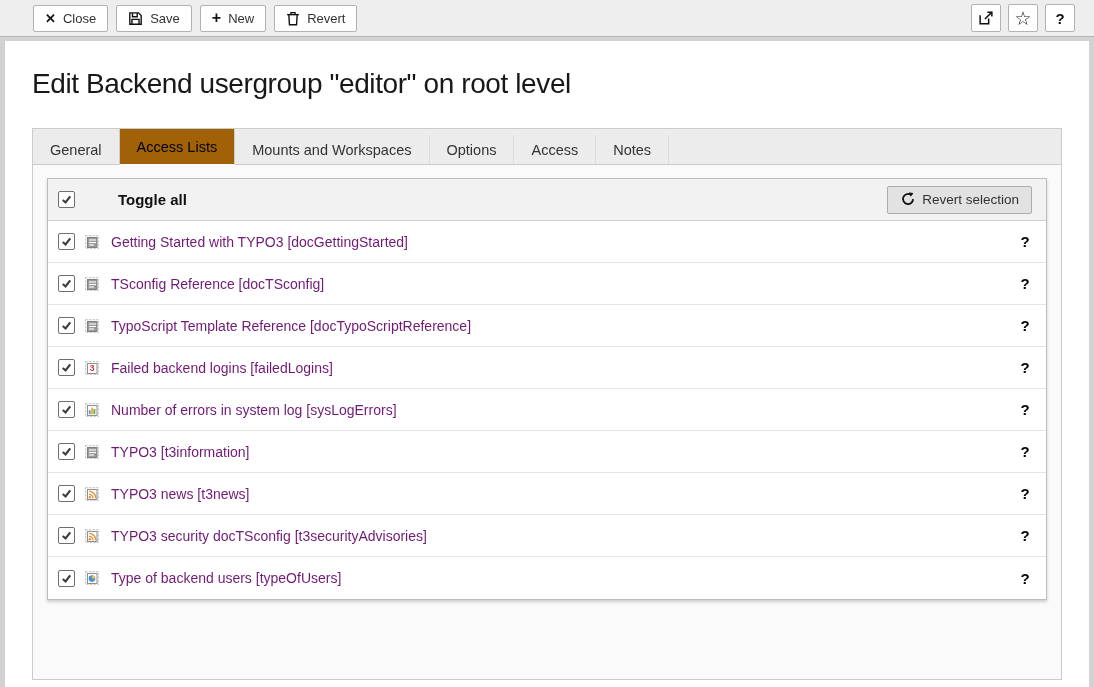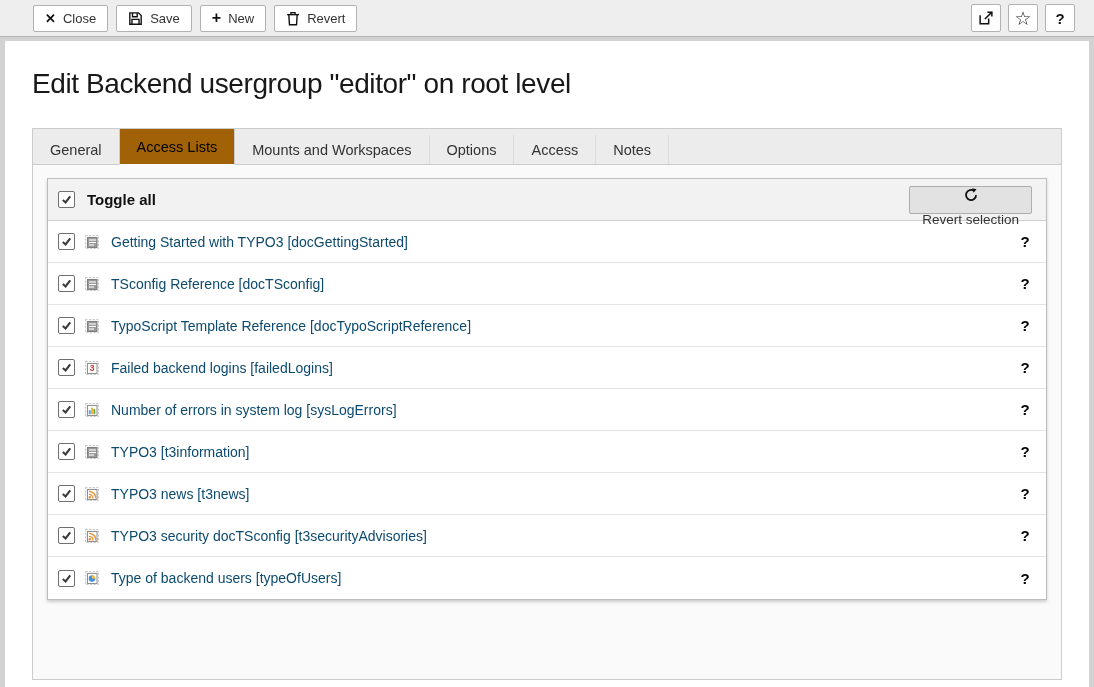--- a/index.html
+++ b/index.html
@@ -87,45 +87,46 @@
   .widget-table {
     background:#fff;
     border:1px solid #bdbdbd;
     box-shadow:0 2px 3px rgba(0,0,0,0.18);
   }
   .table-header {
     height:42px; background:#f2f2f2;
     border-bottom:1px solid #cfcfcf;
     display:flex; align-items:center;
     padding:0 14px 0 10px;
+    gap:31px;
   }
   .toggle-label { font-weight:bold; font-size:15px; margin-left:12px; color:#111; }
   .spacer { flex:1; }
   .revert-btn {
     display:inline-flex; align-items:center; gap:7px;
     height:28px; padding:0 12px;
     background:#e2e2e2; border:1px solid #adadad; border-radius:2px;
-    font-size:13.5px; color:#333; cursor:pointer;flex-direction:column;
+    font-size:13.5px; color:#333; cursor:pointer;
   }
   .widget-row {
     height:42px; display:flex; align-items:center;
     padding:0 14px 0 10px;
     border-bottom:1px solid #e4e4e4;
     background:#fff;
   }
   .widget-row:last-child { border-bottom:none; }
   .checkbox {
     width:17px; height:17px; flex:0 0 17px;
     background:#fff; border:1px solid #6f6f6f; border-radius:2px;
     display:flex; align-items:center; justify-content:center;
     cursor:pointer;
   }
   .row-icon { width:16px; height:16px; margin-left:9px; flex:0 0 16px; }
   .row-icon svg { display:block; }
-  .row-label { margin-left:11px; font-size:14px; color:#0c4a6e; }
+  .row-label { margin-left:11px; font-size:14px; color:#701a75; }
   .row-help {
     margin-left:auto; font-weight:bold; font-size:15px; color:#000;
     width:14px; text-align:center; cursor:pointer;
   }
 </style>
 </head>
 <body>
 
 <div class="docheader">
   <div class="btn-group">

